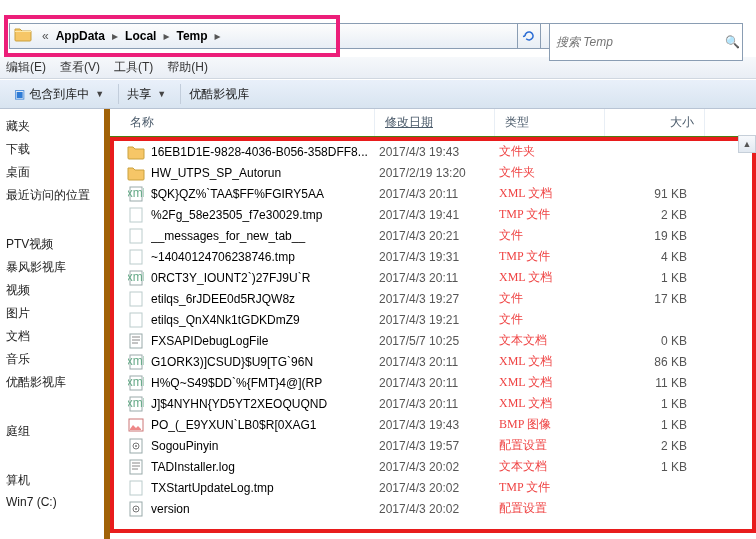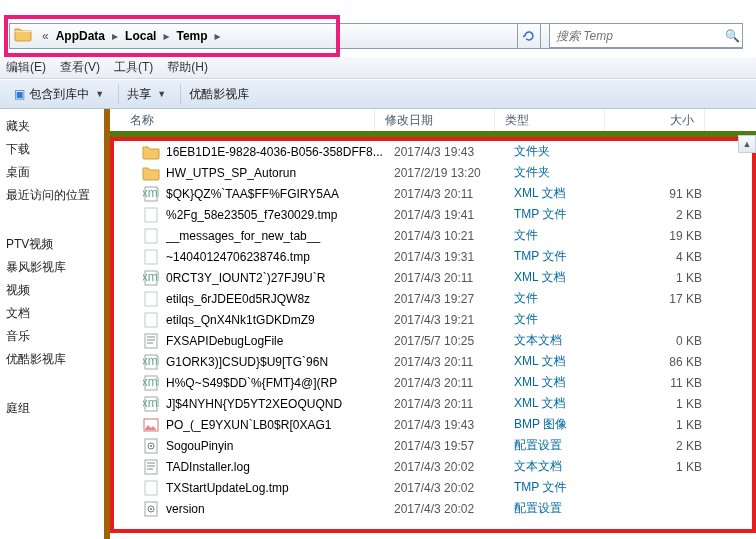--- a/index.html
+++ b/index.html
@@ -5,45 +5,45 @@
 *{margin:0;padding:0;box-sizing:border-box;font-family:"Microsoft YaHei","Segoe UI",Tahoma,sans-serif;font-size:12px;}
 body{background:#fff;width:756px;height:539px;overflow:hidden;position:relative;}
 .addr-wrap{position:absolute;left:4px;top:15px;width:336px;height:42px;border:4px solid #ec1e79;z-index:5;pointer-events:none;}
 .addressbar{position:absolute;left:9px;top:23px;height:26px;width:734px;background:linear-gradient(#fdfdfd,#e8eef5);border:1px solid #8a9db3;display:flex;align-items:center;z-index:3;}
 .addr-icon{width:20px;height:20px;margin:0 4px;}
 .folder-svg{width:18px;height:16px;}
 .addr-chev{color:#555;padding:0 4px;}
 .addr-seg{padding:0 3px;color:#000;cursor:default;font-weight:bold;}
 .addr-drop{width:18px;height:24px;border-left:1px solid #aab;display:flex;align-items:center;justify-content:center;margin-left:auto;}
 .refresh-btn{position:absolute;left:517px;top:23px;width:24px;height:26px;background:linear-gradient(#fdfdfd,#e8eef5);border:1px solid #8a9db3;display:flex;align-items:center;justify-content:center;z-index:3;}
-.searchbox{position:absolute;left:549px;top:23px;width:194px;height:25px;background:#fff;border:1px solid #8a9db3;display:flex;align-items:center;z-index:3;}
+.searchbox{position:absolute;left:549px;top:23px;width:194px;height:38px;background:#fff;border:1px solid #8a9db3;display:flex;align-items:center;z-index:3;}
 .searchbox input{border:none;outline:none;flex:1;padding:0 6px;color:#888;font-style:italic;background:transparent;}
 .menubar{position:absolute;left:0;top:57px;height:22px;width:756px;background:linear-gradient(#f6f8fb,#e9eef5);border-bottom:1px solid #d0d7e0;display:flex;align-items:center;padding-left:6px;gap:14px;color:#333;}
 .toolbar{position:absolute;left:0;top:79px;width:756px;height:30px;background:linear-gradient(#e9f0fa,#d8e4f0);border-top:1px solid #fff;border-bottom:1px solid #b8c4d4;display:flex;align-items:center;padding-left:10px;gap:2px;}
 .tb-item{padding:0 10px 0 4px;display:flex;align-items:center;gap:4px;color:#1a1a1a;cursor:default;}
 .tb-sep{width:1px;height:20px;background:#c2cddb;margin:0 2px;}
 .tri{font-size:9px;color:#444;margin-left:2px;}
 .org-icon{color:#2e7bd6;}
 .sidebar{position:absolute;left:0;top:109px;width:110px;height:430px;background:#fff;border-right:6px solid #a16207;}
 .side-group{padding:6px 0;}
 .side-item{padding:3px 6px;color:#222;display:flex;align-items:center;gap:6px;cursor:default;white-space:nowrap;}
 .side-spacer{height:14px;}
 .content{position:absolute;left:110px;top:109px;width:646px;height:430px;background:#fff;}
-.columns{height:28px;border-bottom:6px solid #4d7c0f;display:flex;align-items:flex-end;color:#4a5a6a;}
+.columns{height:28px;border-bottom:1px solid #4d7c0f;display:flex;align-items:flex-end;color:#4a5a6a;}
 .col{padding:0 10px;border-right:1px solid #e8eef5;height:100%;display:flex;align-items:center;}
 .col-name{width:265px;padding-left:20px;}
-.col-date{width:120px;}
+.col-date{width:120px;text-decoration:underline;}
 .col-type{width:110px;}
 .col-size{width:100px;justify-content:flex-end;}
 .files-box{border:4px solid #e81c1c;height:396px;overflow:hidden;}
-.file-row{height:21px;display:flex;align-items:center;padding-left:28px;cursor:default;}
+.file-row{height:21px;display:flex;align-items:center;padding-left:13px;cursor:default;}
 .fi{width:18px;height:18px;display:flex;align-items:center;justify-content:center;margin-right:6px;flex-shrink:0;}
 .fname{width:228px;white-space:nowrap;overflow:hidden;text-overflow:ellipsis;color:#000;}
 .fdate{width:120px;color:#555;}
-.ftype{width:110px;color:#0369a1;}
+.ftype{width:110px;color:#ef4444;font-family:Liberation Serif, serif;}
 .fsize{width:90px;text-align:right;color:#555;padding-right:12px;}
 .sb-top{position:absolute;right:0;top:135px;width:18px;height:18px;border:1px solid #c6cfd9;background:linear-gradient(#f7f9fc,#e2e9f1);display:flex;align-items:center;justify-content:center;font-size:9px;color:#555;}
 </style>
 </head>
 <body>
 
 <div class="addr-wrap"></div>
 
 <div class="addressbar">
   <span class="addr-icon">
@@ -102,29 +102,34 @@
       <div class="side-item">藏夹</div>
       <div class="side-item">下载</div>
       <div class="side-item">桌面</div>
       <div class="side-item">最近访问的位置</div>
     </div>
   <div class="side-spacer"></div>
   <div class="side-group" id="side-libs">
       <div class="side-item">PTV视频</div>
       <div class="side-item">暴风影视库</div>
       <div class="side-item">视频</div>
+      <div class="side-item">图片</div>
       <div class="side-item">文档</div>
       <div class="side-item">音乐</div>
       <div class="side-item">优酷影视库</div>
     </div>
   <div class="side-spacer"></div>
   <div class="side-group" id="side-grp">
       <div class="side-item">庭组</div>
     </div>
   <div class="side-spacer"></div>
+  <div class="side-group" id="side-comp">
+      <div class="side-item">算机</div>
+      <div class="side-item">Win7 (C:)</div>
+    </div>
 </div>
 
 <div class="content">
   <div class="columns">
     <div class="col col-name">名称</div>
     <div class="col col-date">修改日期</div>
     <div class="col col-type">类型</div>
     <div class="col col-size">大小</div>
   </div>
   <div class="files-box">
@@ -174,21 +179,21 @@
           <span class="ftype">TMP 文件</span>
           <span class="fsize">2 KB</span>
         </div>
         <div class="file-row">
           <span class="fi">
             <svg width="16" height="16" viewBox="0 0 16 16">
               <rect x="2" y="1" width="12" height="14" fill="#fff" stroke="#bcc"></rect>
             </svg>
           </span>
           <span class="fname">__messages_for_new_tab__</span>
-          <span class="fdate">2017/4/3 10:21</span>
+          <span class="fdate">2017/4/3 20:21</span>
           <span class="ftype">文件</span>
           <span class="fsize">19 KB</span>
         </div>
         <div class="file-row">
           <span class="fi">
             <svg width="16" height="16" viewBox="0 0 16 16">
               <rect x="2" y="1" width="12" height="14" fill="#fff" stroke="#bcc"></rect>
             </svg>
           </span>
           <span class="fname">~14040124706238746.tmp</span>

